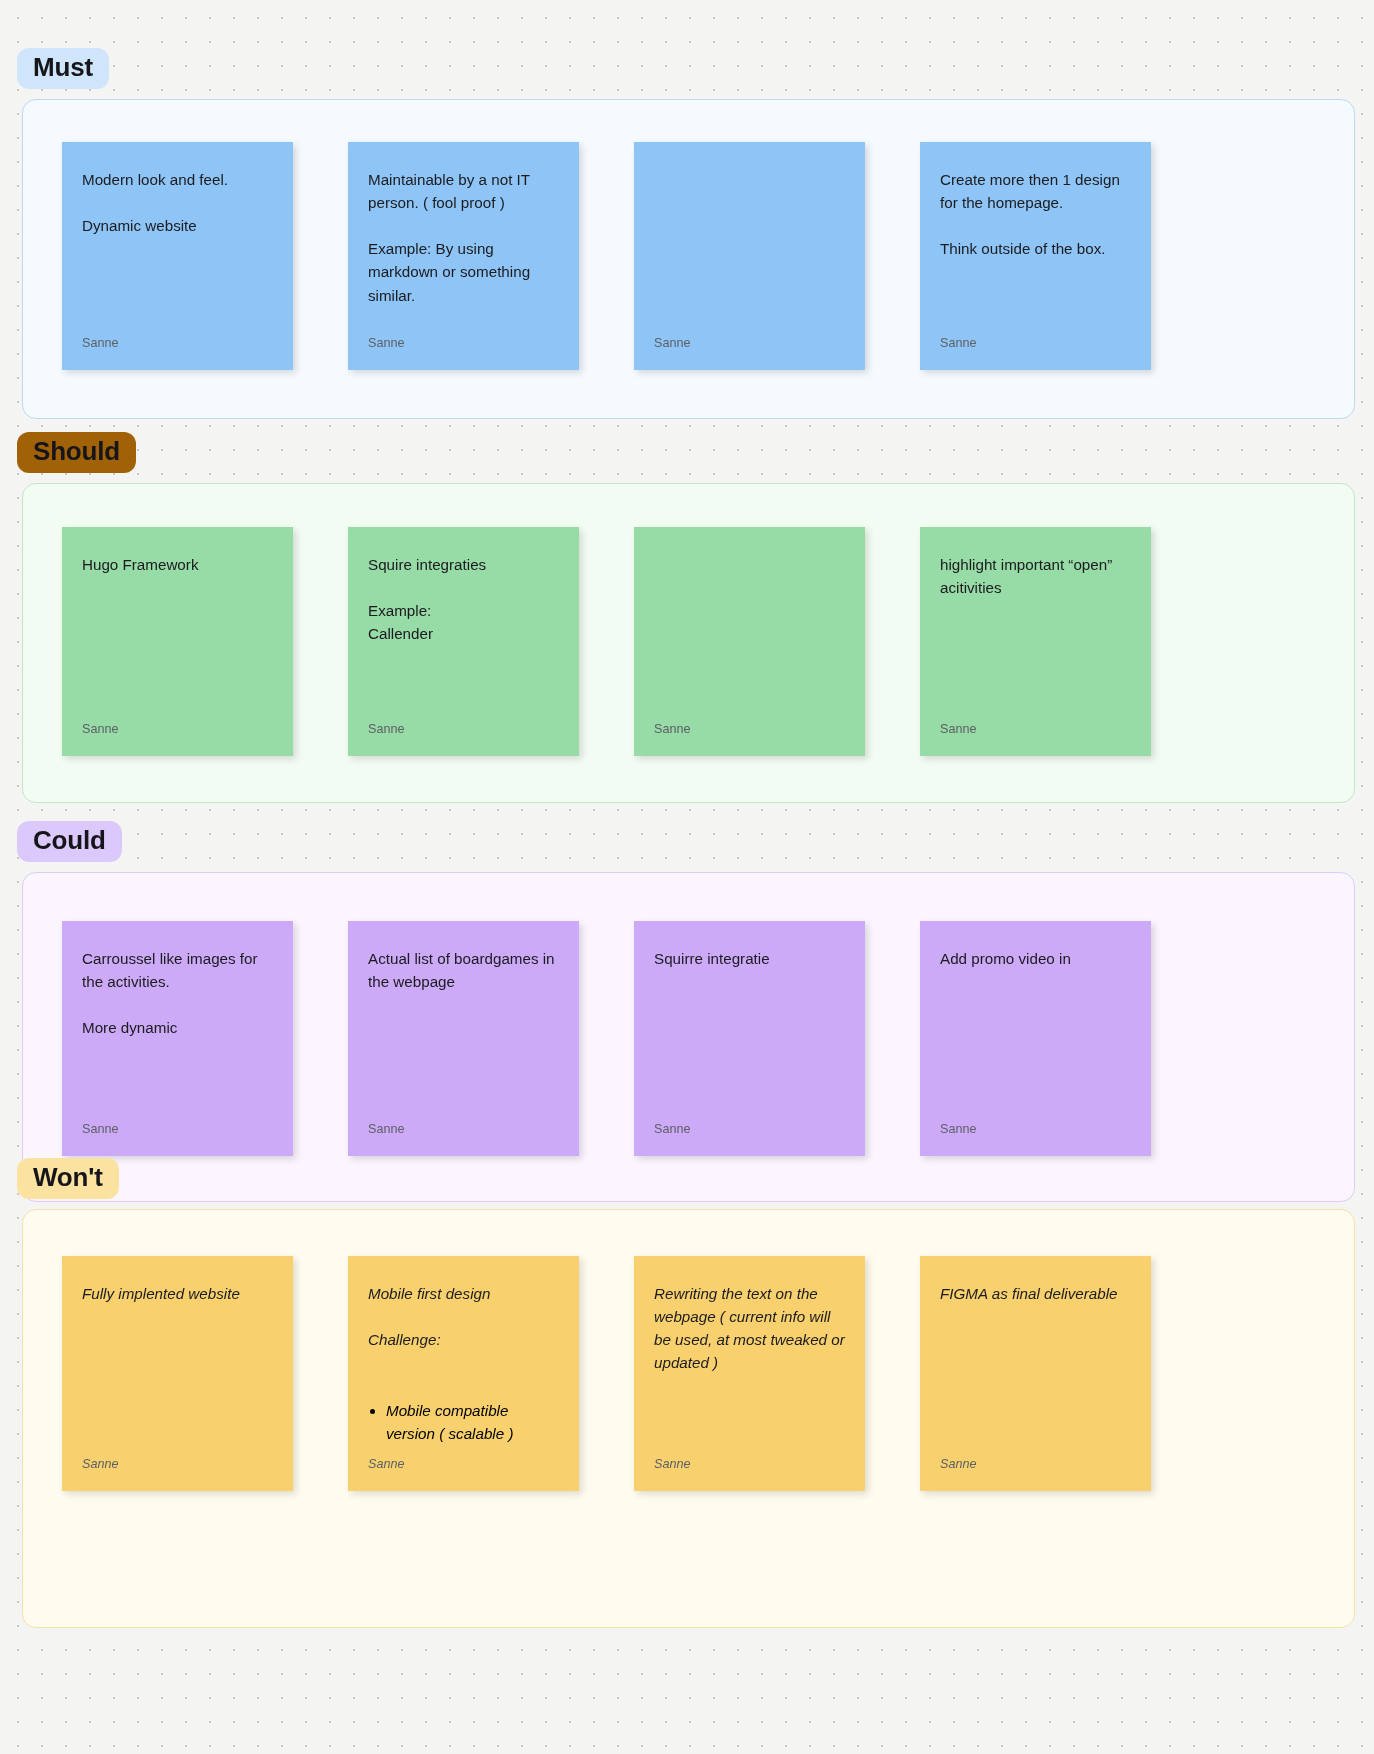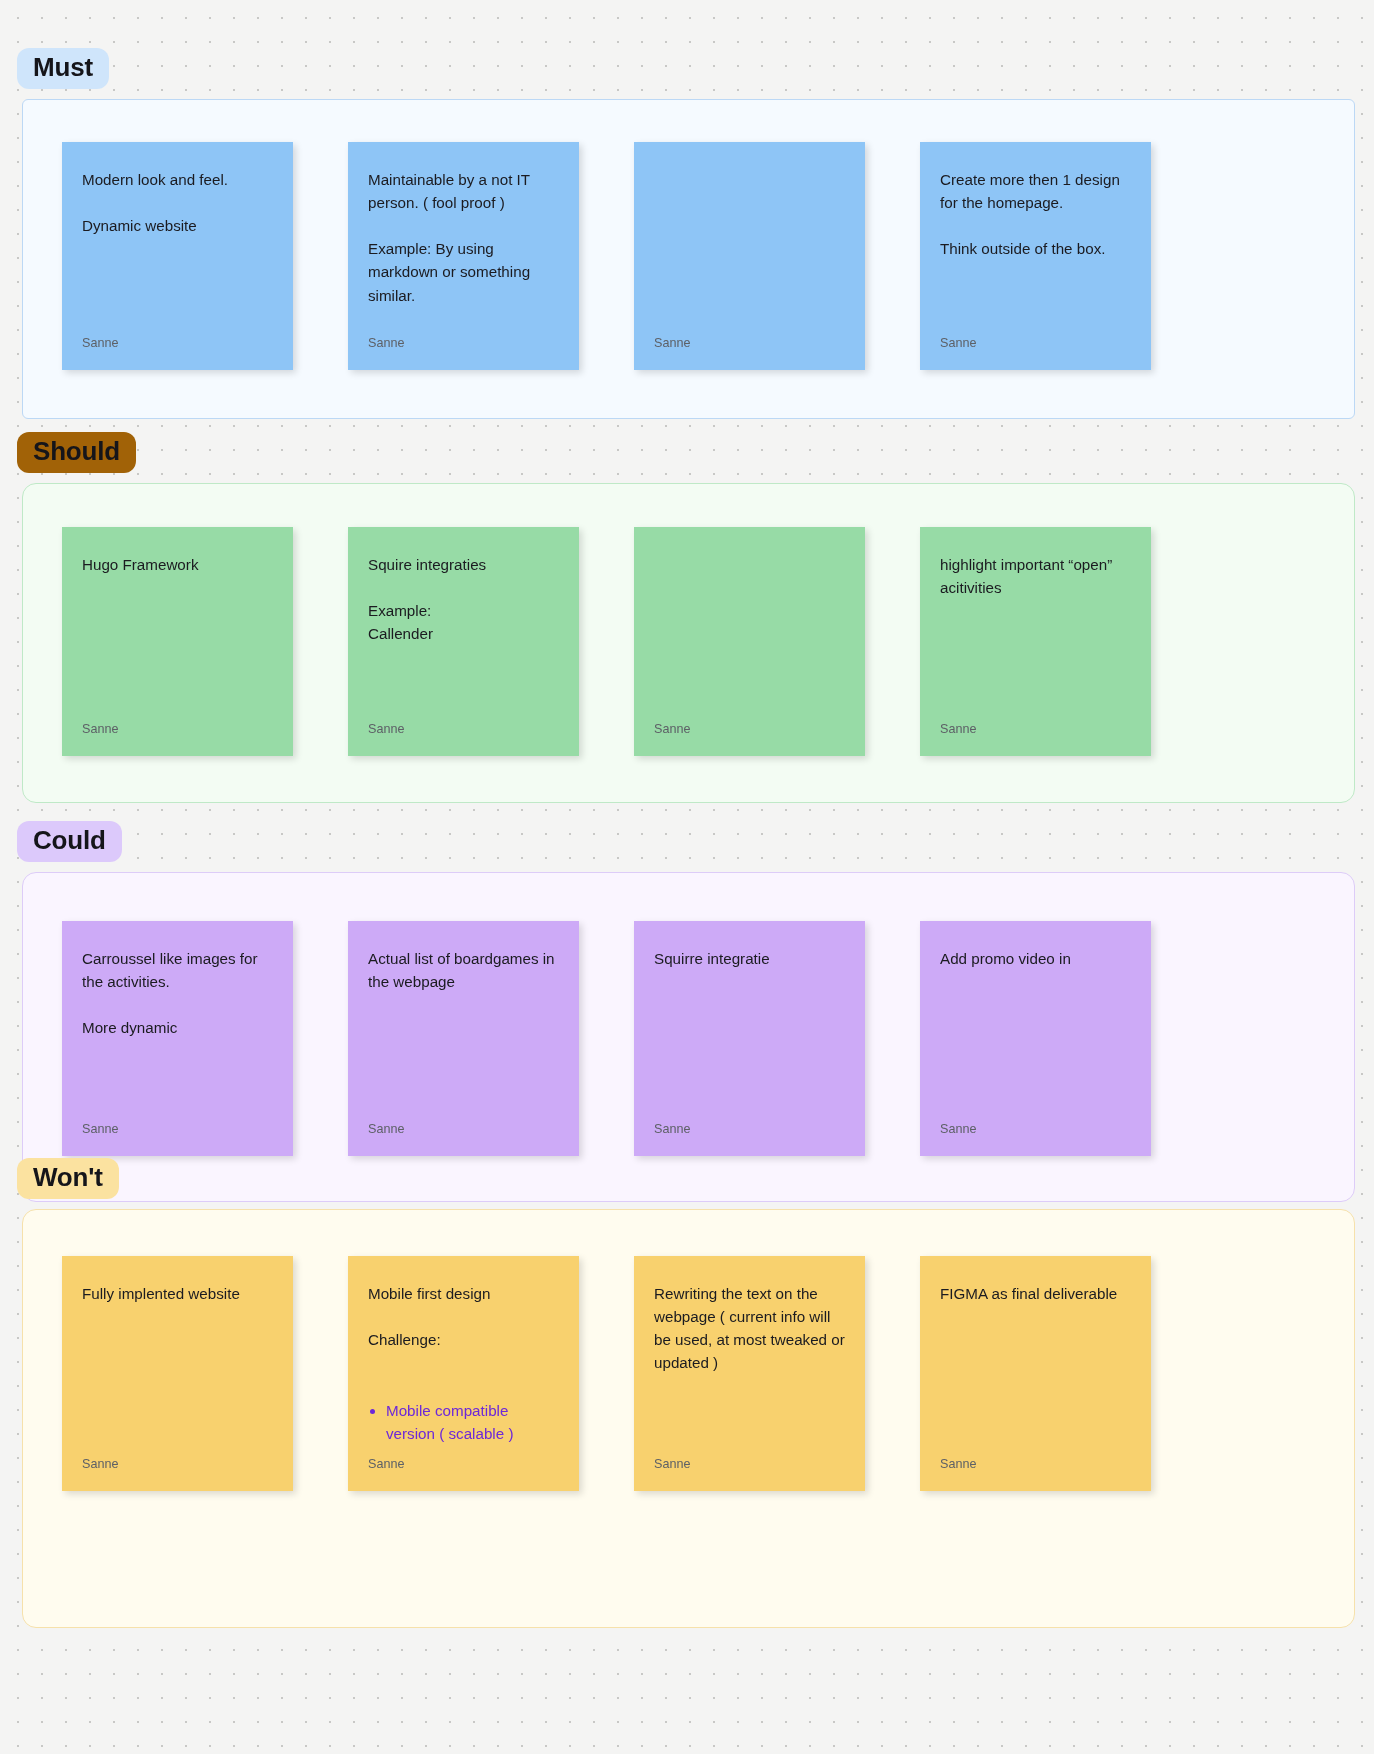--- a/index.html
+++ b/index.html
@@ -71,21 +71,21 @@
     font-size: 15.2px;
     line-height: 1.52;
     color: #1b1b20;
     white-space: pre-wrap;
     flex: 1 1 auto;
   }
 
   .card-list {
     font-size: 15.2px;
     line-height: 1.52;
-    color: #6d28d9;
+    color: #000000;
     margin: 0 0 0 18px;
     padding: 0;
     list-style: disc;
   }
   .card-list li { margin: 0; }
 
   .card-author {
     font-size: 12.6px;
     color: #5d6066;
     margin-top: auto;
@@ -115,24 +115,24 @@
   
   #lane-must  { position: absolute; left: 0;  top: 8px;    width: 1374px; }
   #lane-should{ position: absolute; left: 0;  top: 392px;  width: 1374px; }
   #lane-could { position: absolute; left: 0;  top: 781px;  width: 1374px; }
   #lane-wont  { position: absolute; left: 0;  top: 1118px; width: 1374px; }
 
   .label-wrap { padding-left: 17px; }
 
   .body-wrap { padding: 0 19px 0 22px; margin-top: 10px; }
 
-  .lane-must  .lane-body { height: 320px; border-radius: 6px; }
+  .lane-must  .lane-body { height: 320px; }
   .lane-should .lane-body{ height: 320px; }
   .lane-could .lane-body { height: 330px; }
-  .lane-wont  .lane-body { height: 419px; }
+  .lane-wont  .lane-body { height: 419px; font-style: italic; }
 
   .cards-row { padding: 42px 0 0 39px; gap: 55px; }
   .lane-should .cards-row { padding-top: 43px; }
   .lane-could  .cards-row { padding-top: 48px; }
   .lane-wont   .cards-row { padding-top: 46px; }
   .lane-should .card { min-height: 229px; }
   .lane-could  .card { min-height: 235px; }
   .lane-wont   .card { min-height: 235px; }
 </style>
 </head>

